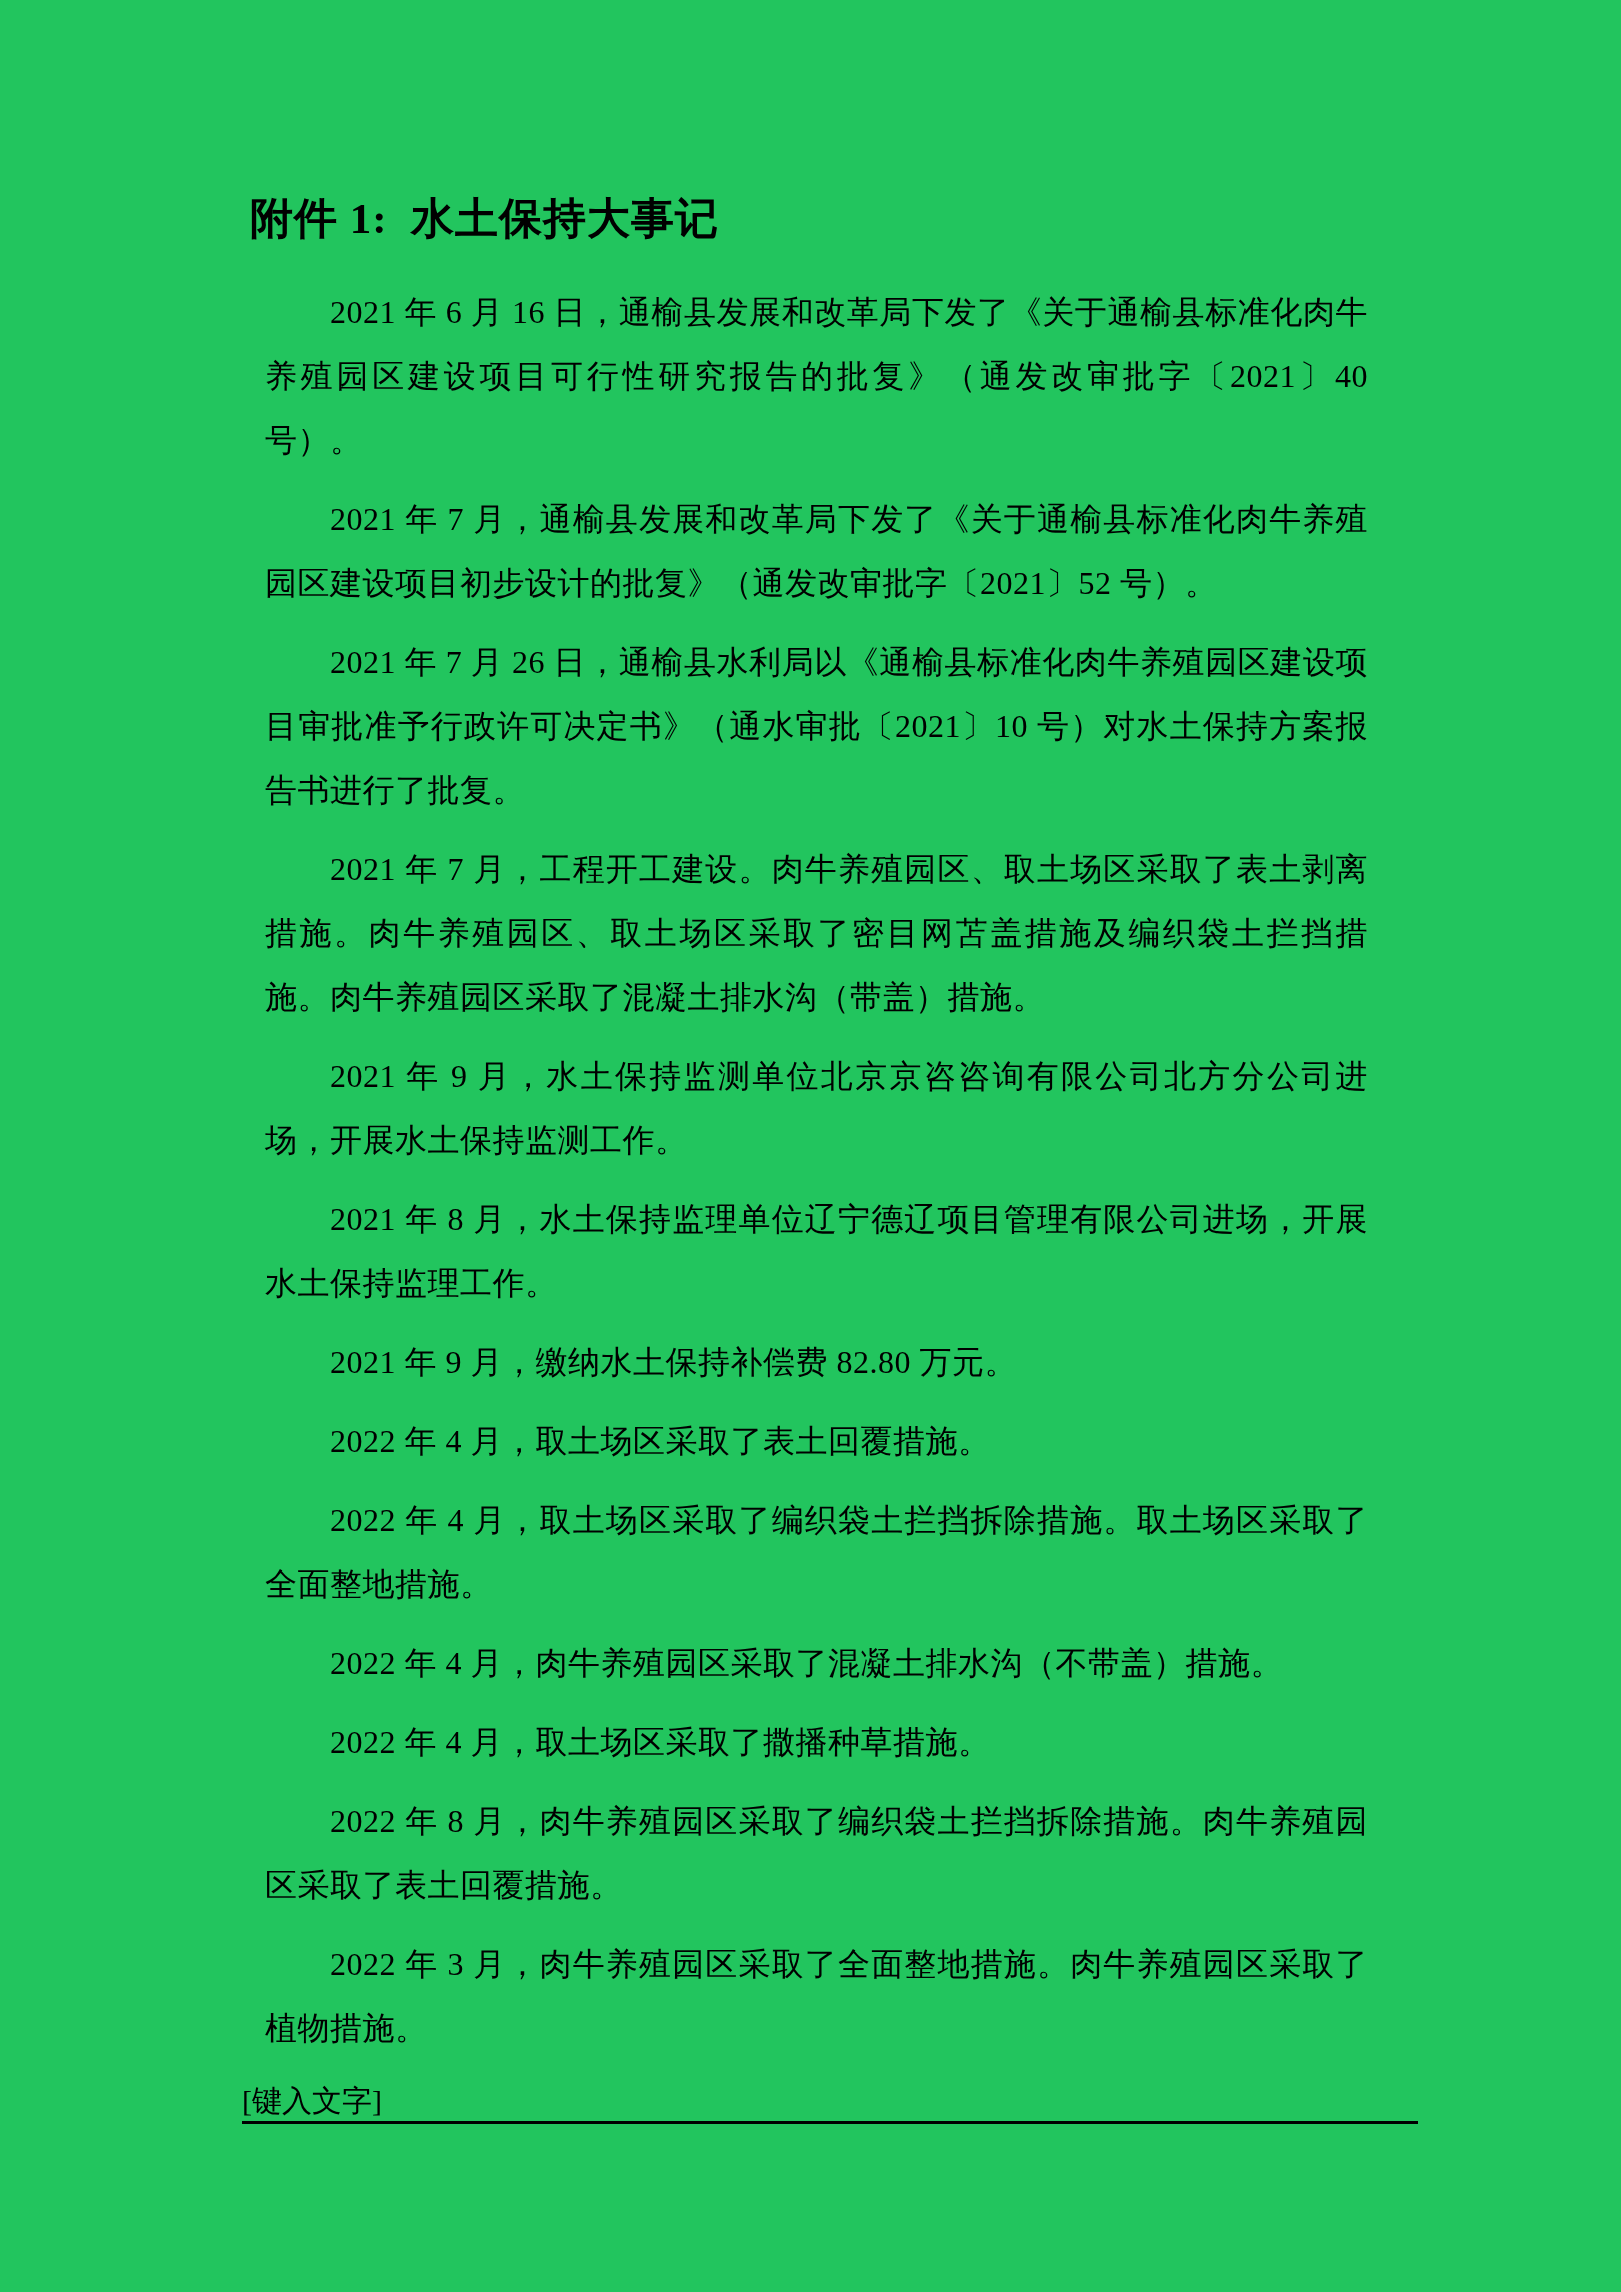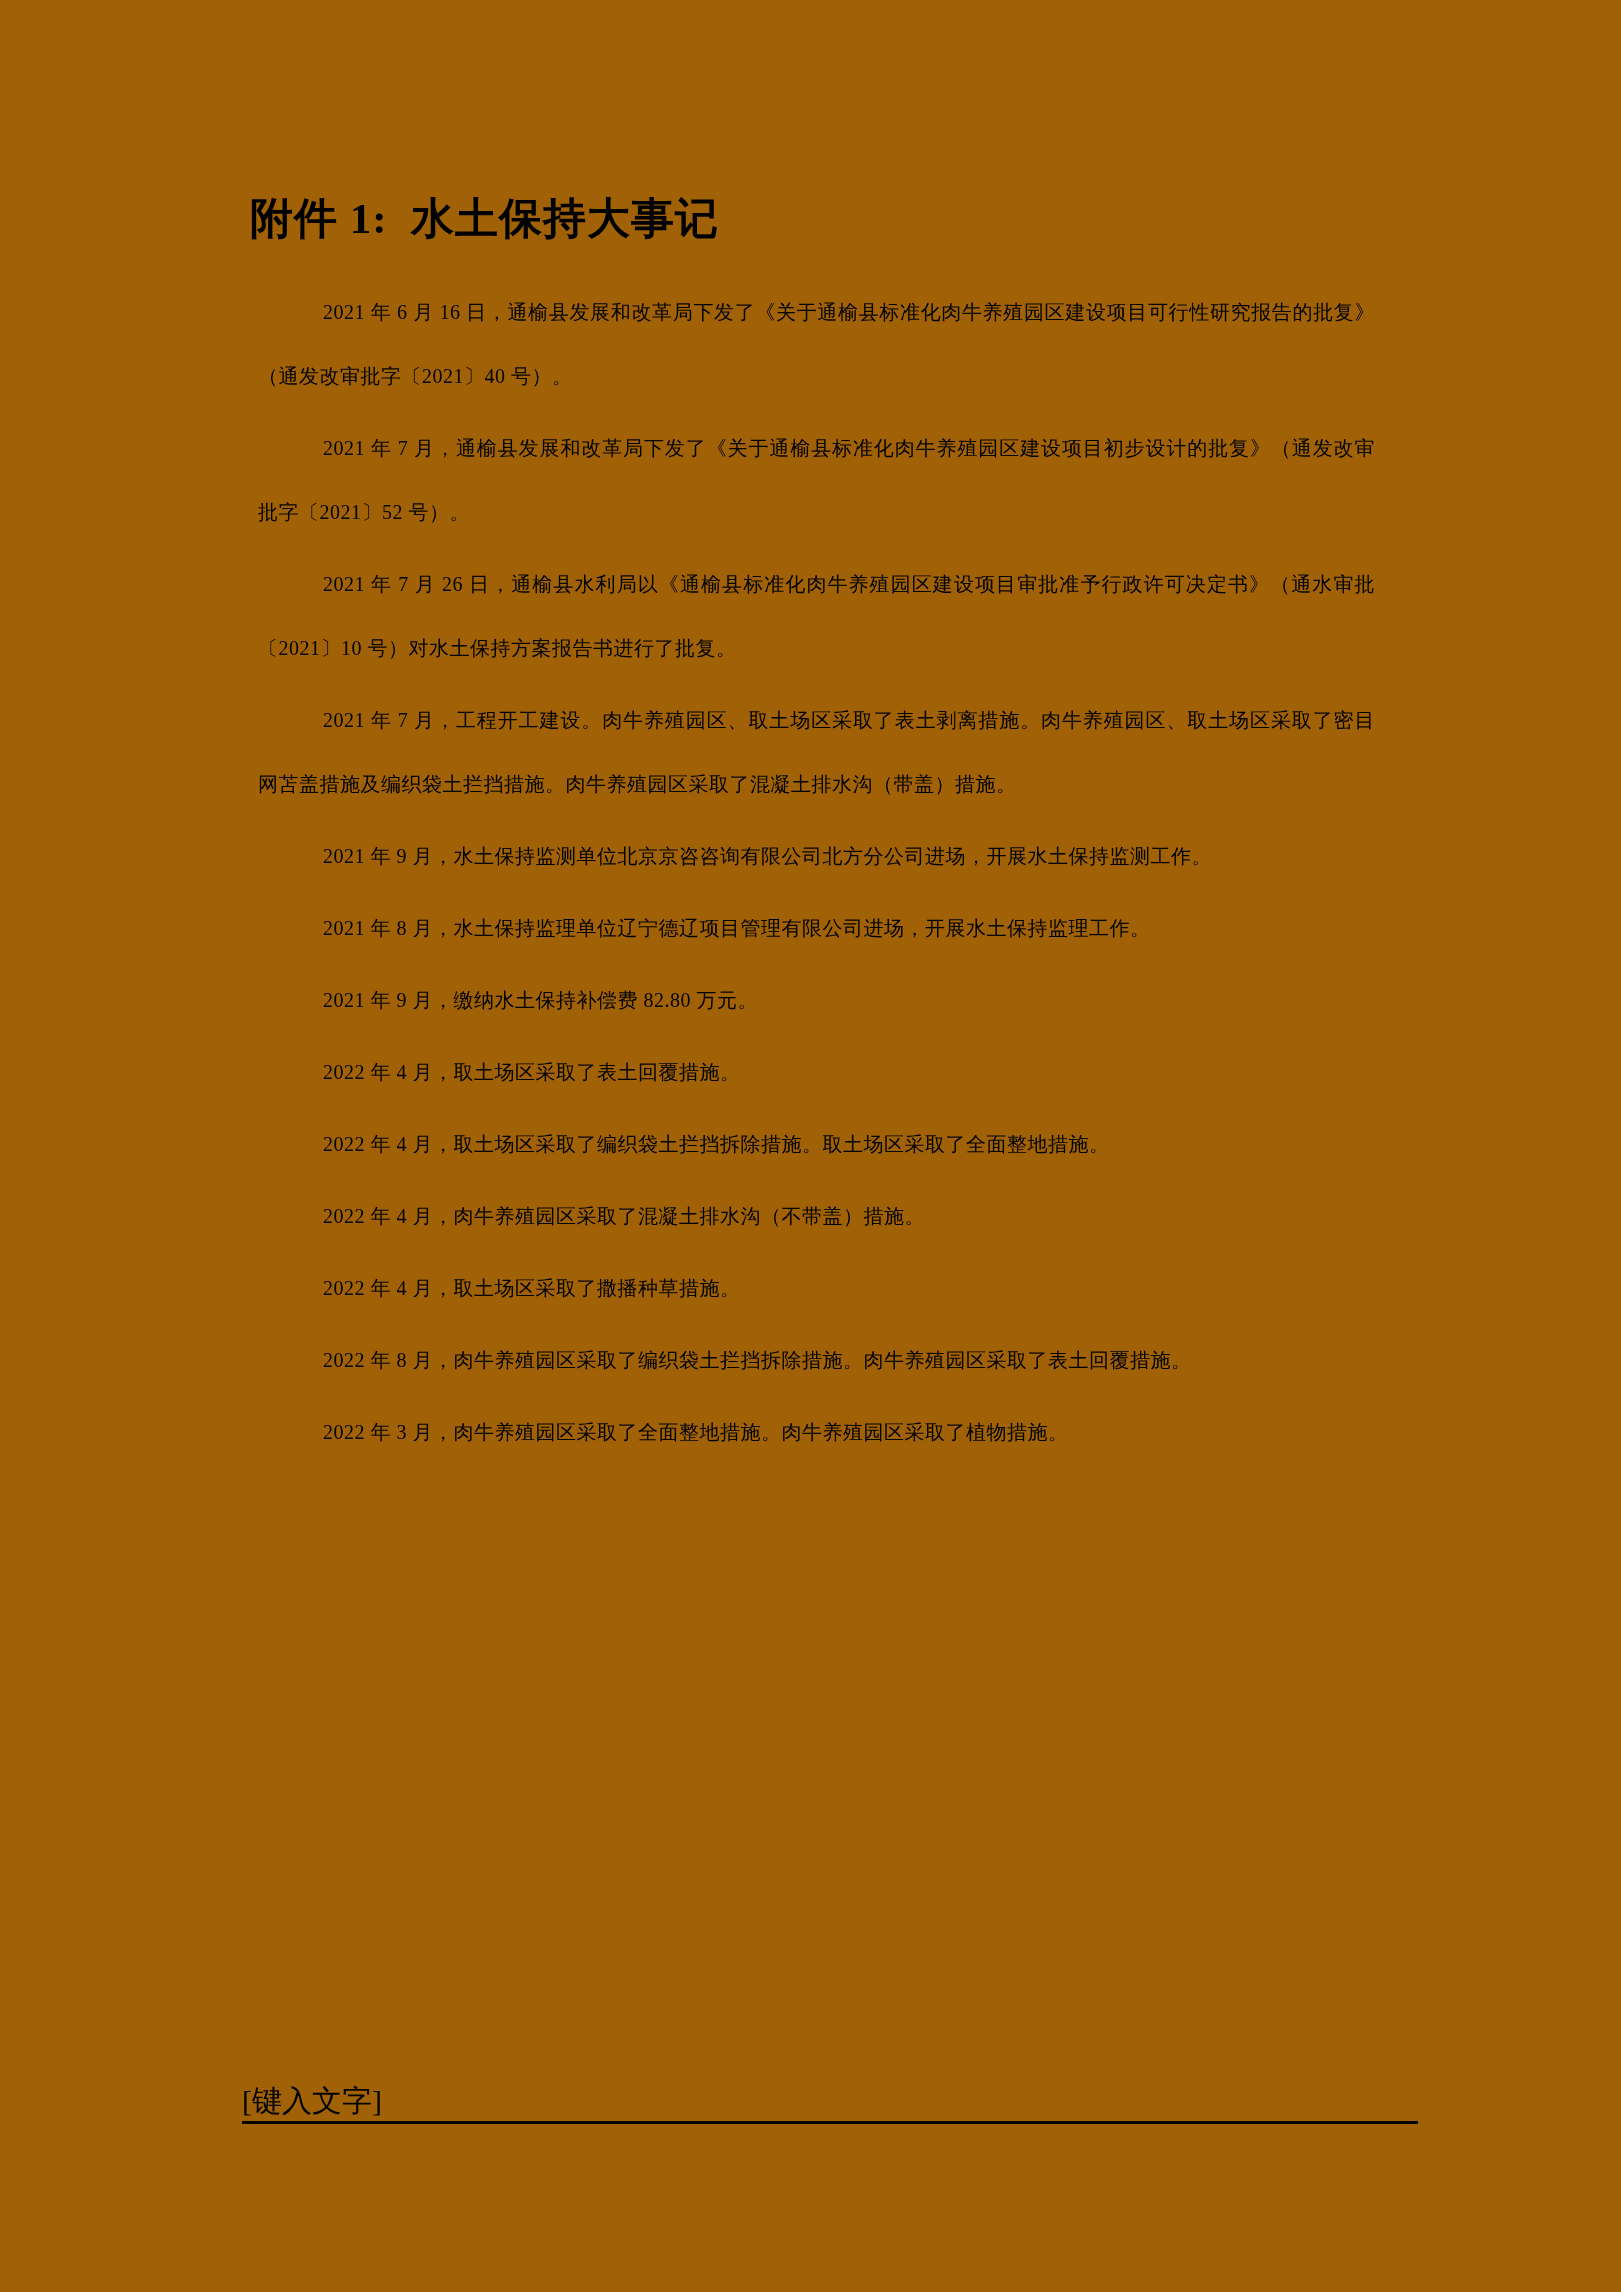--- a/index.html
+++ b/index.html
@@ -4,42 +4,42 @@
 <style>
   html, body {
     margin: 0;
     padding: 0;
     background: #ffffff;
   }
   .page {
     position: relative;
     width: 1621px;
     height: 2293px;
-    background: #a16207;
+    background: #22c55e;
     overflow: hidden;
     font-family: "Liberation Serif", "DejaVu Serif", serif;
     color: #000000;
   }
   .content {
     position: absolute;
     left: 250px;
     top: 192px;
     width: 1133px;
   }
   .doc-title {
     font-size: 43px;
     font-weight: 700;
     line-height: 53px;
     margin: 0 0 35px 0;
     white-space: pre;
     letter-spacing: 1px;
   }
   .para {
-    margin: 8px;
-    font-size: 20px;
+    margin: 15px;
+    font-size: 32px;
     line-height: 64px;
     text-align: justify;
     text-indent: 65px;
     letter-spacing: 0.5px;
   }
   .footer {
     position: absolute;
     left: 242px;
     top: 2084px;
     width: 1176px;

